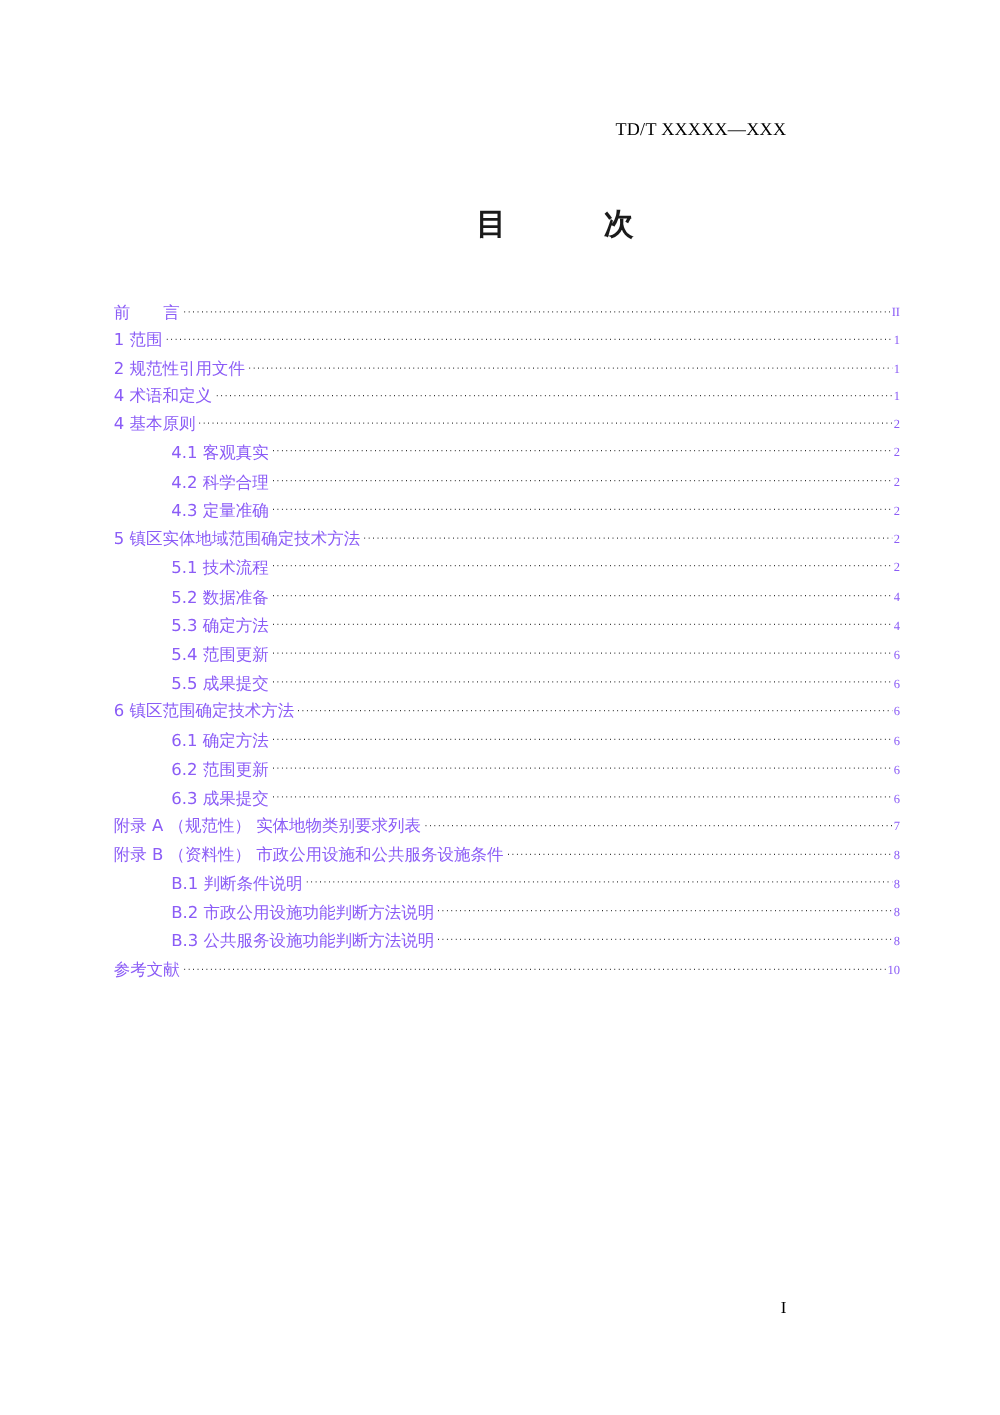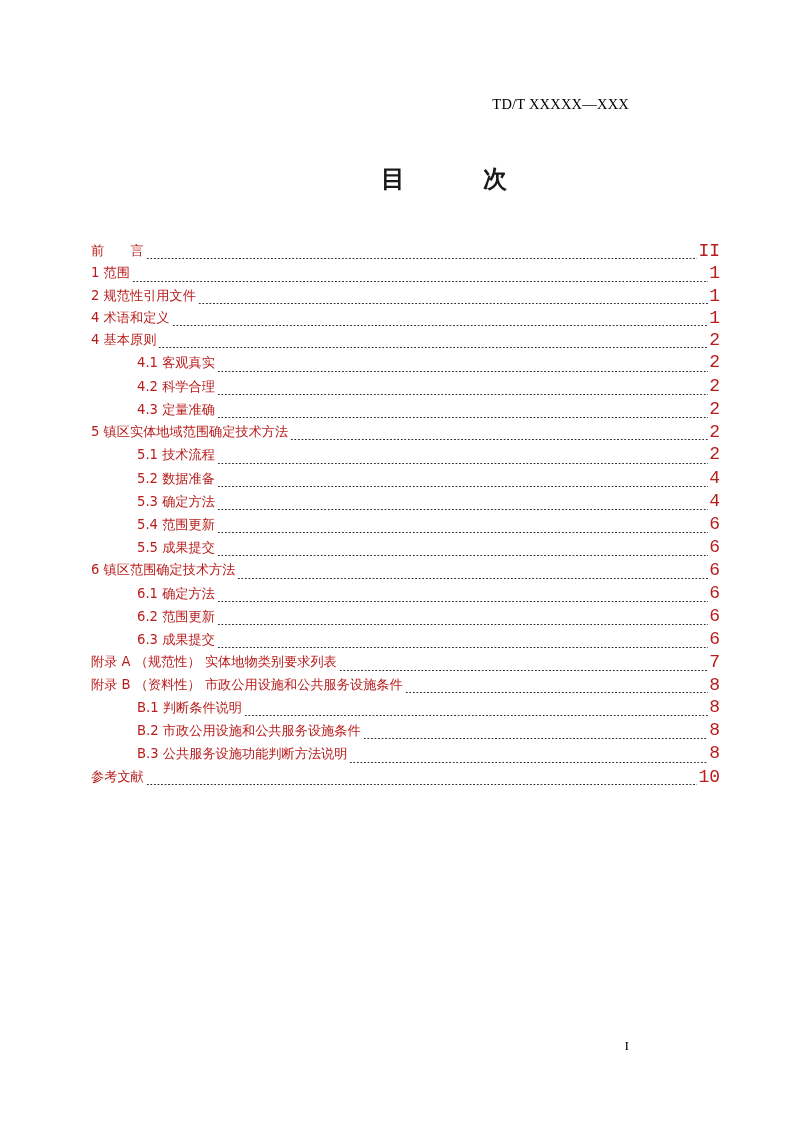--- a/index.html
+++ b/index.html
@@ -55,26 +55,26 @@
   
   .toc {
     position: absolute;
     top: 240px;
     left: 91px;
     width: 629px;
   }
 
   .toc-entry {
     display: flex;
-    align-items: flex-end;
+    align-items: flex-start;
     width: 100%;
     font-family: "DejaVu Sans", "Liberation Sans", sans-serif;
     font-size: 13.2px;
     line-height: 22.3px;
-    color: #b91c1c;
+    color: #8b5cf6;
     white-space: nowrap;
     overflow: hidden;
   }
   .toc-entry.level-2 {
     padding-left: 46px;
     line-height: 23.2px;
     width: calc(100% - 46px);
   }
 
   .entry-label {
@@ -98,22 +98,22 @@
     height: 1px;
     background-image: radial-gradient(circle, #2b2b2b 0.55px, rgba(0,0,0,0) 0.75px);
     background-size: 3.55px 1px;
     background-repeat: repeat-x;
     background-position: 0 0;
   }
 
   .entry-page {
     flex: 0 0 auto;
     padding-left: 1px;
-    font-family: Liberation Mono, monospace;
-    font-size: 18px;
+    font-family: Liberation Serif, serif;
+    font-size: 10px;
     text-align: right;
   }
 
   
   .page-number {
     position: absolute;
     top: 1038px;
     right: 82px;
     font-family: "Liberation Serif", "DejaVu Serif", serif;
     font-size: 13.5px;
@@ -229,21 +229,21 @@
         <span class="entry-label">附录 B （资料性） 市政公用设施和公共服务设施条件</span>
         <span class="leader"></span>
         <span class="entry-page">8</span>
       </div>
       <div class="toc-entry level-2">
         <span class="entry-label">B.1 判断条件说明 </span>
         <span class="leader"></span>
         <span class="entry-page">8</span>
       </div>
       <div class="toc-entry level-2">
-        <span class="entry-label">B.2 市政公用设施和公共服务设施条件 </span>
+        <span class="entry-label">B.2 市政公用设施功能判断方法说明 </span>
         <span class="leader"></span>
         <span class="entry-page">8</span>
       </div>
       <div class="toc-entry level-2">
         <span class="entry-label">B.3 公共服务设施功能判断方法说明 </span>
         <span class="leader"></span>
         <span class="entry-page">8</span>
       </div>
       <div class="toc-entry level-1">
         <span class="entry-label">参考文献</span>

